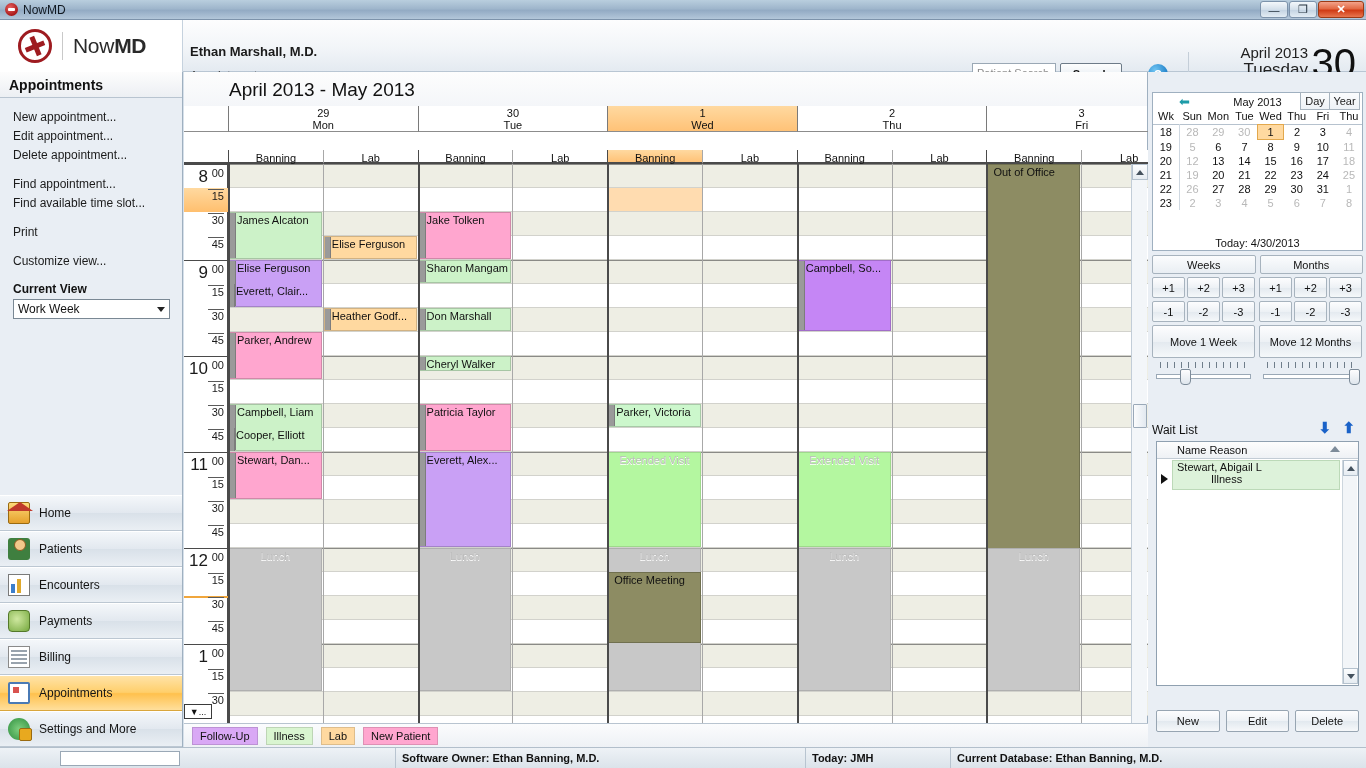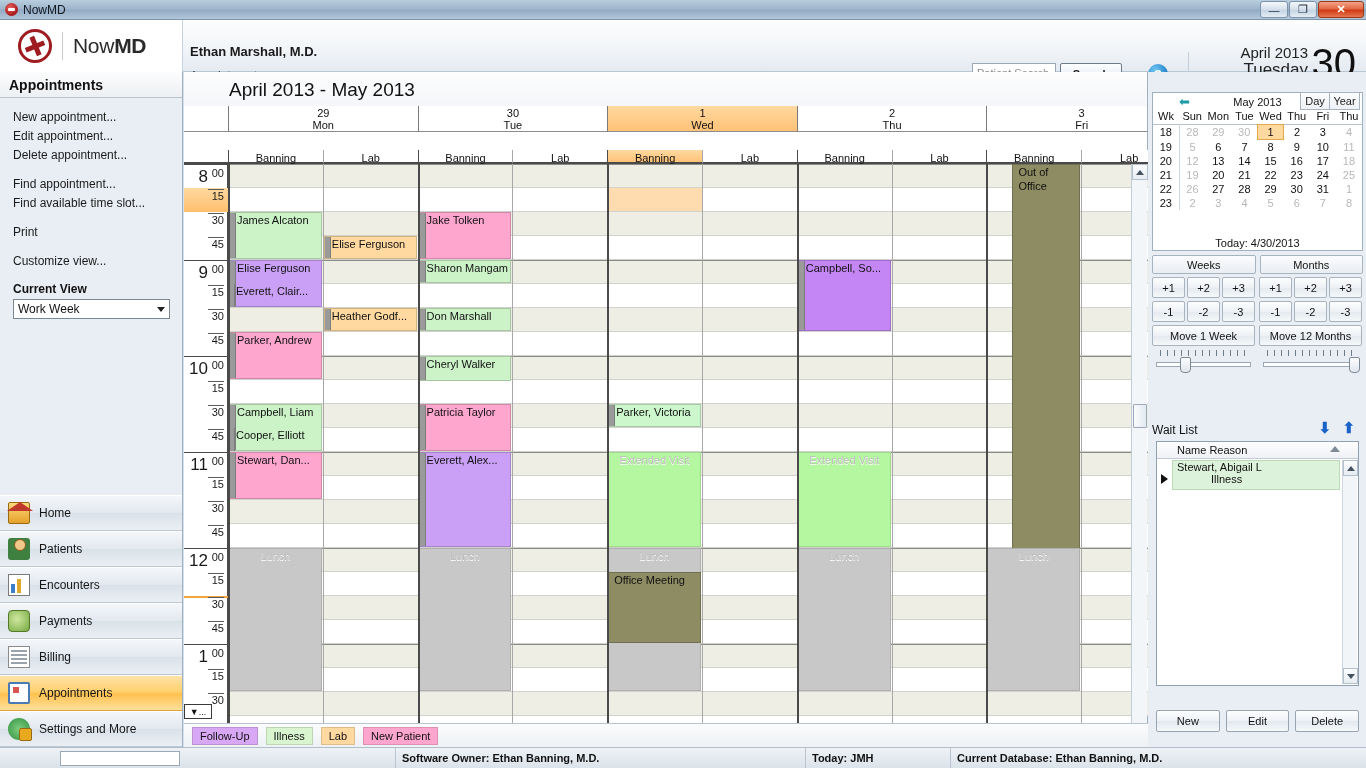--- a/index.html
+++ b/index.html
@@ -322,21 +322,21 @@
     background:linear-gradient(to bottom,#fbfcfd,#e9eef3);
     font-size:11px; color:#111; display:flex; align-items:center; justify-content:center;
   }
   .np-btn {
     flex:1 1 0; height:21px; border:1px solid #a7b3be; border-radius:2px;
     background:linear-gradient(to bottom,#fdfdfe,#edf1f5 50%,#e3e9ef 51%,#f5f8fa);
     font-size:11px; color:#111; display:flex; align-items:center; justify-content:center;
   }
   .np-half { width:103px; display:flex; gap:2px; }
   .np-wide {
-    width:103px; height:21px; border:1px solid #a7b3be; border-radius:2px;
+    width:103px; height:33px; border:1px solid #a7b3be; border-radius:2px;
     background:linear-gradient(to bottom,#fdfdfe,#edf1f5 50%,#e3e9ef 51%,#f5f8fa);
     font-size:11px; color:#111; display:flex; align-items:center; justify-content:center;
   }
   .slider { width:103px; height:24px; position:relative; }
   .slider .ticks {
     position:absolute; left:8px; top:0; width:88px; height:6px;
     background:repeating-linear-gradient(to right,#6f7d8a 0 1px,transparent 1px 7px);
   }
   .slider .track {
     position:absolute; left:4px; top:12px; width:95px; height:5px;
@@ -709,21 +709,21 @@
           <div class="row" style="top: 408px;"></div>
           <div class="row alt" style="top: 432px;"></div>
           <div class="row" style="top: 456px;"></div>
           <div class="row alt hour" style="top: 480px;"></div>
           <div class="row" style="top: 504px;"></div>
           <div class="row alt" style="top: 528px;"></div>
           <div class="block" style="top: 384px; height: 143px; background: rgb(200, 200, 200);">Lunch</div>
           <div class="appt" style="top: 48px; height: 47px; background: rgb(255, 166, 207);">Jake Tolken</div>
           <div class="appt" style="top: 96px; height: 23px; background: rgb(204, 242, 200);">Sharon Mangam</div>
           <div class="appt" style="top: 144px; height: 23px; background: rgb(204, 242, 200);">Don Marshall</div>
-          <div class="appt" style="top: 192px; height: 25px; background: rgb(204, 242, 200);">Cheryl Walker</div>
+          <div class="appt" style="top: 192px; height: 15px; background: rgb(204, 242, 200);">Cheryl Walker</div>
           <div class="appt" style="top: 240px; height: 47px; background: rgb(255, 166, 207);">Patricia Taylor</div>
           <div class="appt" style="top: 288px; height: 95px; background: rgb(201, 160, 245);">Everett, Alex...</div>
         </div>
         <div class="colsep major" style="left: 233.6px;"></div>
         <div class="colarea" id="col-1-1" style="left: 328.4px; width: 94.8px;">
           <div class="row alt hour" style="top: 0px;"></div>
           <div class="row" style="top: 24px;"></div>
           <div class="row alt" style="top: 48px;"></div>
           <div class="row" style="top: 72px;"></div>
           <div class="row alt hour" style="top: 96px;"></div>
@@ -876,21 +876,21 @@
           <div class="row" style="top: 312px;"></div>
           <div class="row alt" style="top: 336px;"></div>
           <div class="row" style="top: 360px;"></div>
           <div class="row alt hour" style="top: 384px;"></div>
           <div class="row" style="top: 408px;"></div>
           <div class="row alt" style="top: 432px;"></div>
           <div class="row" style="top: 456px;"></div>
           <div class="row alt hour" style="top: 480px;"></div>
           <div class="row" style="top: 504px;"></div>
           <div class="row alt" style="top: 528px;"></div>
-          <div class="block-solid" style="top: 0px; height: 470px; background: rgb(141, 140, 99); color: rgb(17, 17, 17); margin-left: 25px;">Out of Office</div>
+          <div class="block-solid" style="top: 0px; height: 470px; background: rgb(141, 140, 99); color: rgb(17, 17, 17);">Out of Office</div>
           <div class="block" style="top: 384px; height: 143px; background: rgb(200, 200, 200);">Lunch</div>
         </div>
         <div class="colsep major" style="left: 802.4px;"></div>
         <div class="colarea" id="col-4-1" style="left: 897.2px; width: 94.8px;">
           <div class="row alt hour" style="top: 0px;"></div>
           <div class="row" style="top: 24px;"></div>
           <div class="row alt" style="top: 48px;"></div>
           <div class="row" style="top: 72px;"></div>
           <div class="row alt hour" style="top: 96px;"></div>
           <div class="row" style="top: 120px;"></div>

